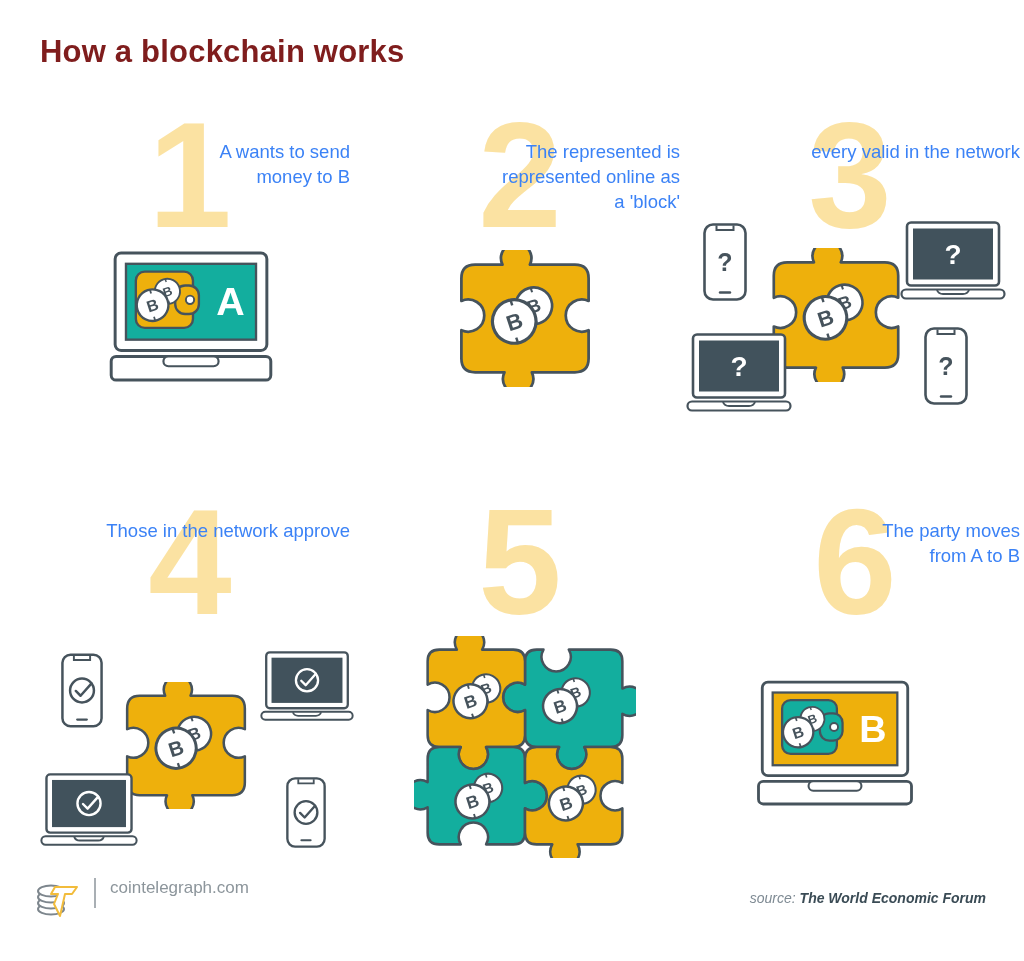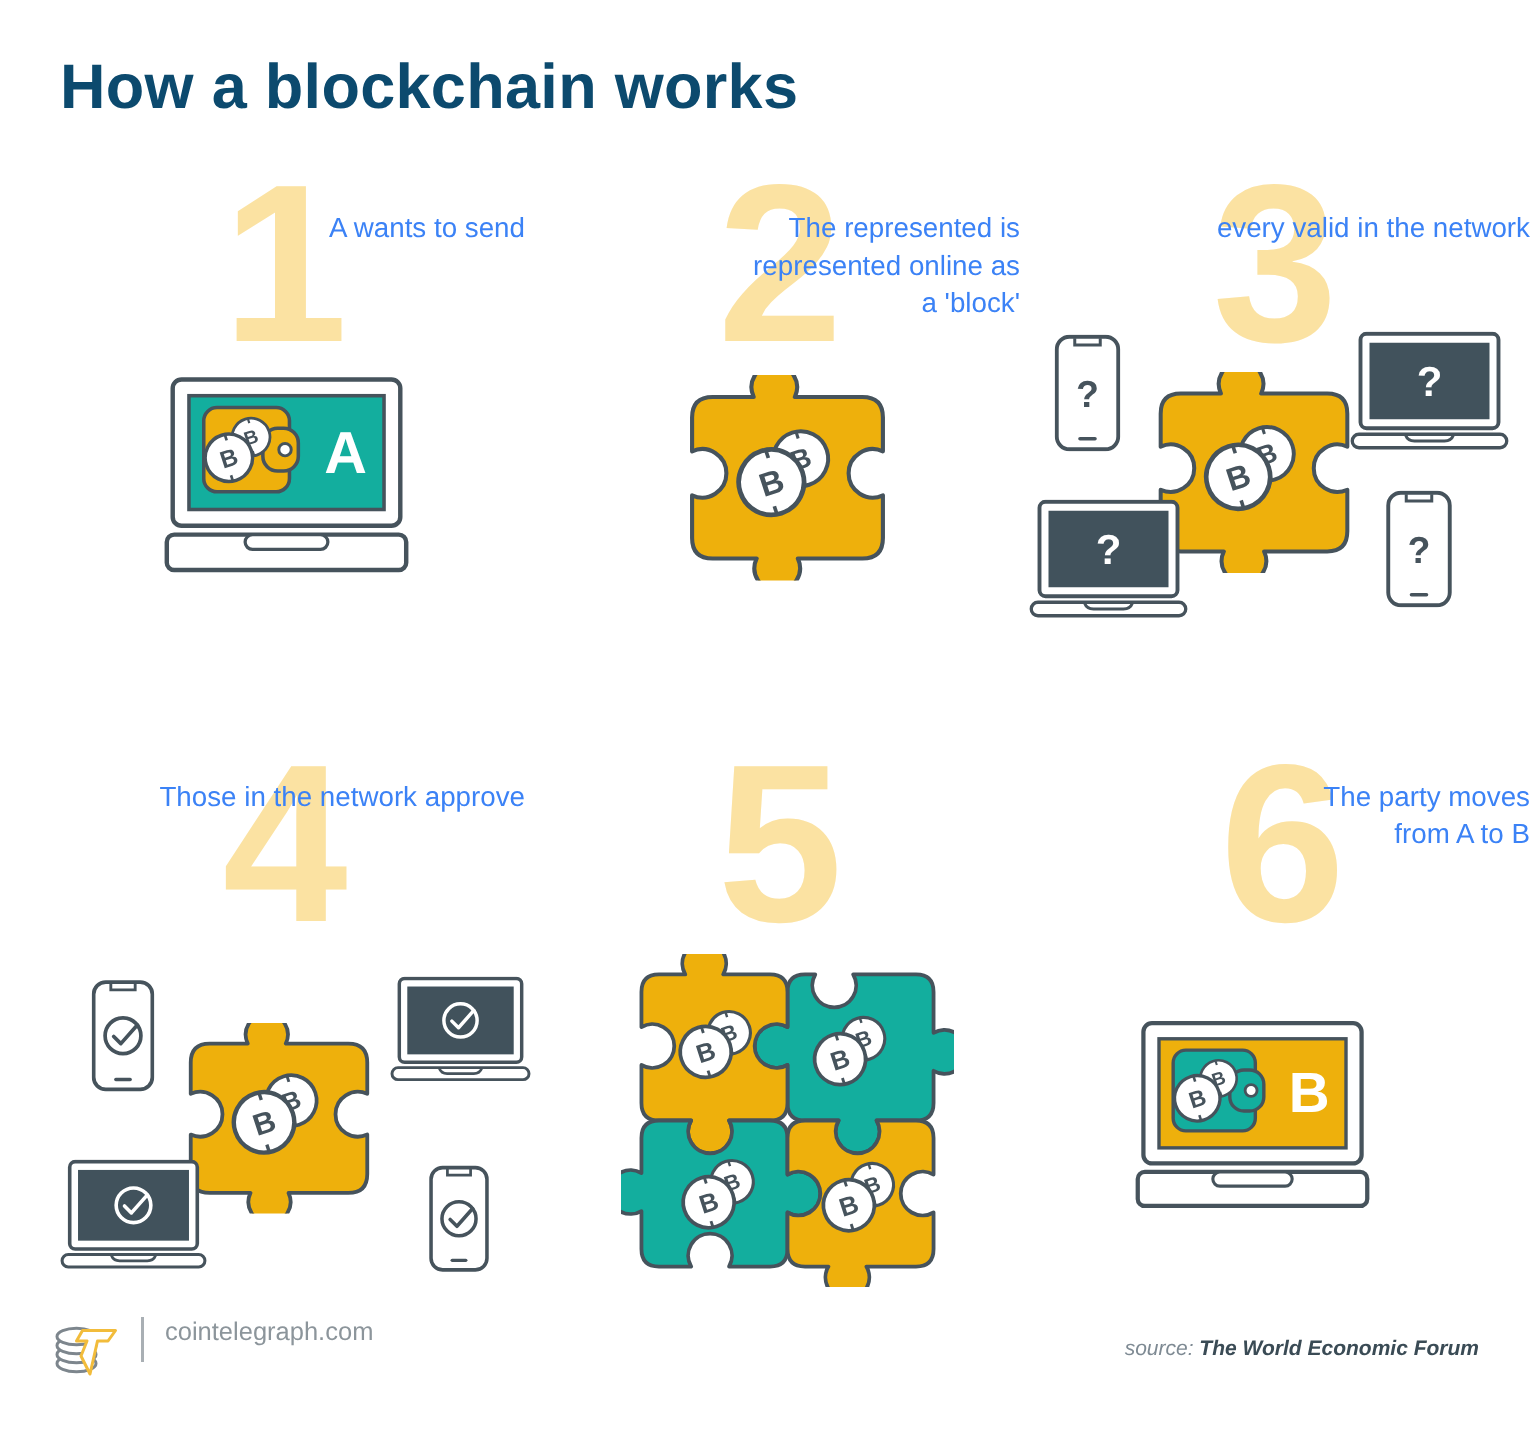--- a/index.html
+++ b/index.html
@@ -1,21 +1,21 @@
 <!DOCTYPE html>
 <html><head>
 <meta charset="utf-8">
 <style>
   html,body{margin:0;padding:0;background:#fff;}
   body{width:1024px;height:961px;position:relative;overflow:hidden;
        font-family:"Liberation Sans","DejaVu Sans",sans-serif;}
   svg text{font-family:"Liberation Sans","DejaVu Sans",sans-serif;}
 
-  .page-title{position:absolute;left:40px;top:34px;font-size:42px;font-weight:bold;
-              color:#0c4a6e;letter-spacing:.2px;}
+  .page-title{position:absolute;left:40px;top:34px;font-size:31px;font-weight:bold;
+              color:#7f1d1d;letter-spacing:.2px;}
 
   .step{position:absolute;}
   .step1{left:30px;top:105px;width:320px;height:340px;}
   .step2{left:360px;top:105px;width:320px;height:340px;}
   .step3{left:680px;top:105px;width:340px;height:340px;}
   .step4{left:30px;top:470px;width:320px;height:400px;}
   .step5{left:360px;top:470px;width:320px;height:400px;}
   .step6{left:690px;top:470px;width:330px;height:400px;}
 
   .num{position:absolute;left:0;right:0;top:-5px;text-align:center;z-index:0;
@@ -54,20 +54,21 @@
     </g>
   </defs>
 </svg>
 
 <div class="page-title">How a blockchain works</div>
 
 <div class="step step1">
   <div class="num">1</div>
   <div class="caption">
     <div>A wants to send</div>
+    <div>money to B</div>
   </div>
   <svg class="art" style="left:72px;top:146px" width="178" height="133" viewBox="0 0 180 135">
     <rect x="13" y="2" width="154" height="99" rx="6" fill="#fff" stroke="#46535C" stroke-width="3"></rect>
     <rect x="24" y="13" width="132" height="77" fill="#13AE9E" stroke="#46535C" stroke-width="2.4"></rect>
     <g>
       <rect x="34" y="21" width="58" height="57" rx="9" fill="#EEB00C" stroke="#46535C" stroke-width="2.4"></rect>
       <rect x="74" y="35" width="24" height="29" rx="10" fill="#EEB00C" stroke="#46535C" stroke-width="2.4"></rect>
       <circle cx="89" cy="49.5" r="4.2" fill="#fff" stroke="#46535C" stroke-width="2"></circle>
     </g>
     <g transform="translate(66,41) scale(0.72) translate(-20,-20)">

